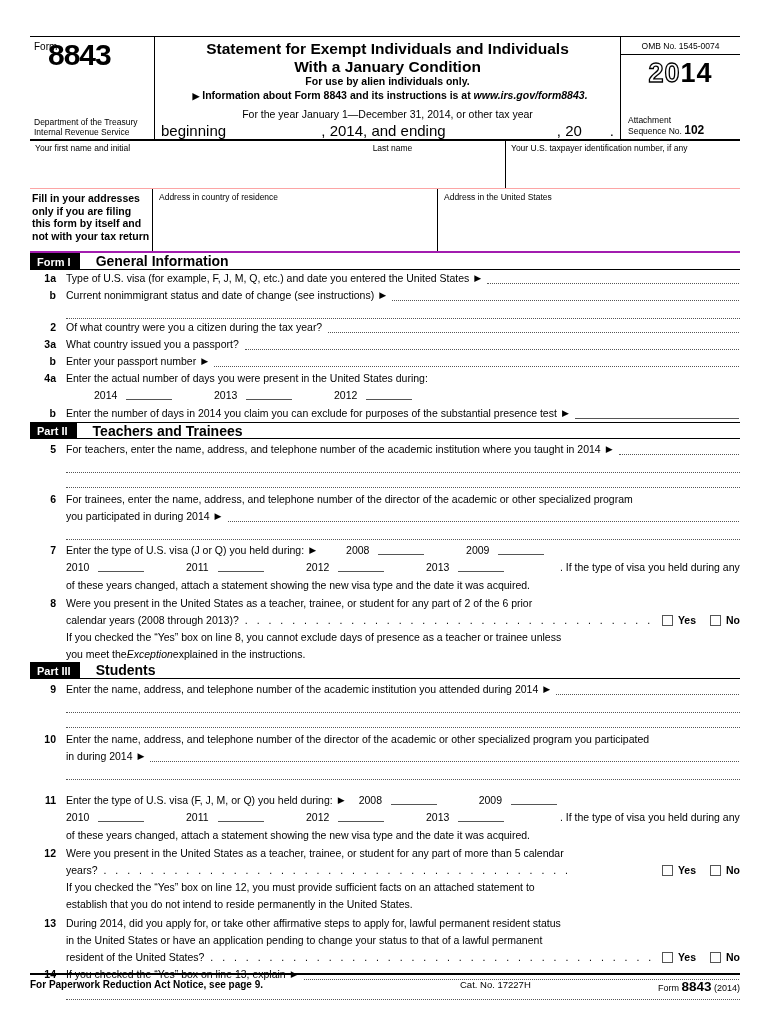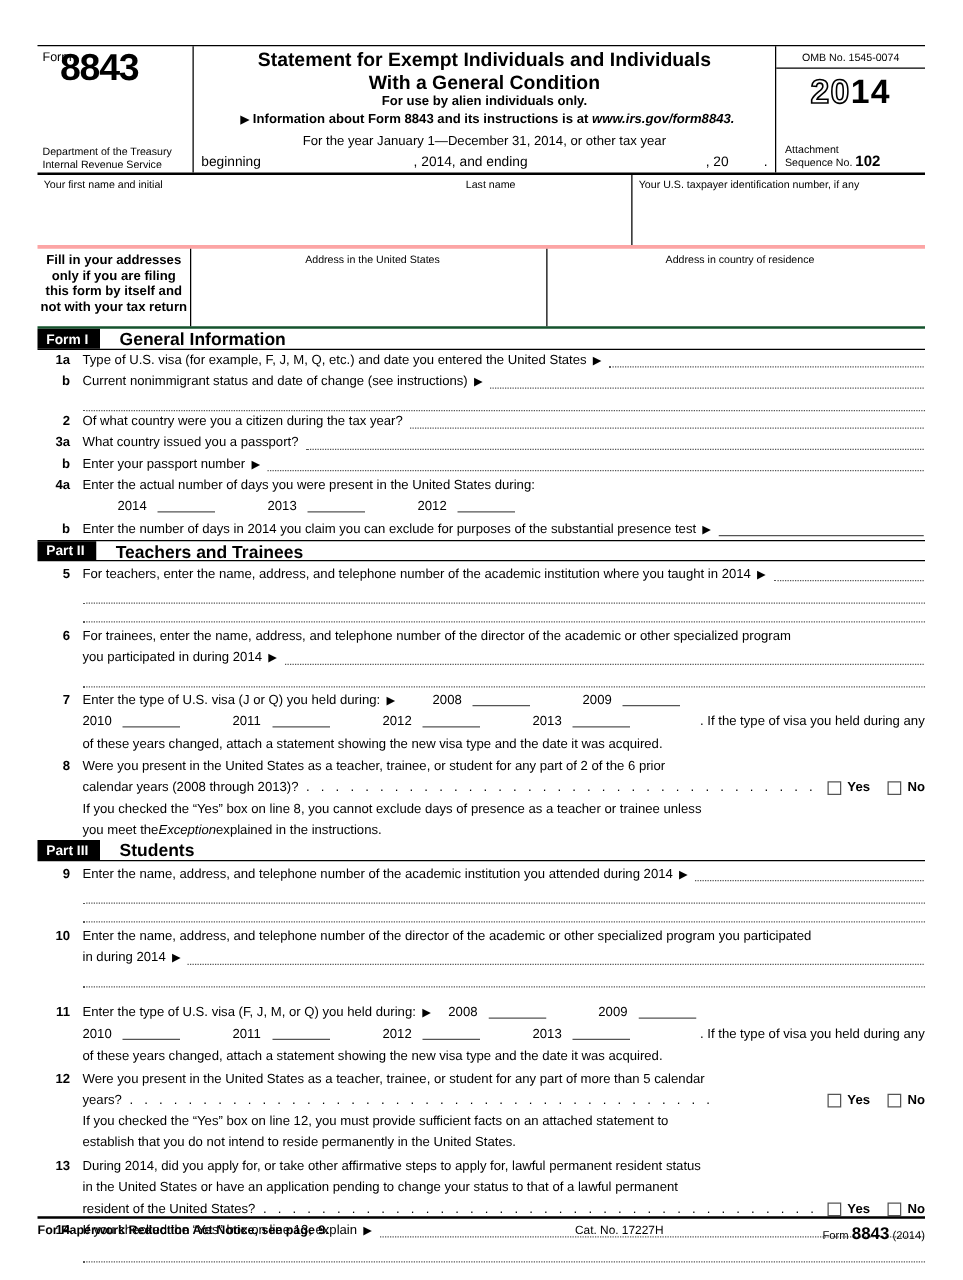--- a/index.html
+++ b/index.html
@@ -12,33 +12,33 @@
   .form-word { font-size:10px; }
   .form-num { font-size:30px; font-weight:800; letter-spacing:-1px; line-height:30px; margin-left:14px; margin-top:-12px; }
   .dept { font-size:8.5px; margin-top:auto; line-height:10px; }
   .hdr-center { padding:3px 6px 0 6px; text-align:center; display:flex; flex-direction:column; }
   .title1 { font-size:15.5px; font-weight:bold; line-height:18px; }
   .title2 { font-size:15.5px; font-weight:bold; line-height:17px; }
   .foruse { font-size:10.5px; font-weight:bold; line-height:13px; }
   .infoline { font-size:10.5px; font-weight:bold; line-height:14px; }
   .infoline .url { font-style:italic; }
   .taxyear { font-size:10.5px; line-height:15px; margin-top:4px; }
-  .beginrow { font-size:11px; display:flex; text-align:left; line-height:16px; margin-top:1px; }
+  .beginrow { font-size:15px; display:flex; text-align:left; line-height:16px; margin-top:1px; }
   .hdr-right { border-left:1px solid #000; display:flex; flex-direction:column; text-align:center; }
   .omb { font-size:8.5px; padding:4px 2px 3px 2px; border-bottom:1px solid #000; }
   .bigyear { font-size:27px; font-weight:800; line-height:30px; padding-top:3px; letter-spacing:1px; }
   .y20 { color:#fff; -webkit-text-stroke:1.3px #000; }
   .attach { font-size:8.5px; text-align:left; padding:6px 0 3px 7px; line-height:10px; margin-top:auto; }
   .seqno { font-size:12px; font-weight:bold; }
 
   
-  .namerow { display:grid; grid-template-columns:245px 1fr 235px; border-bottom:3px solid #fca5a5; height:59px; }
+  .namerow { display:grid; grid-template-columns:245px 1fr 235px; border-bottom:1px solid #fca5a5; height:48px; }
   .namerow > div { font-size:8.5px; padding:2px 0 0 5px; }
   .tincell { border-left:1px solid #000; }
-  .addrrow { display:grid; grid-template-columns:122px 285px 1fr; border-bottom:2px solid #14532d; height:64px;text-align:center; }
+  .addrrow { display:grid; grid-template-columns:122px 285px 1fr; border-bottom:2px solid #a21caf; height:64px; }
   .fillnote { font-size:10.5px; font-weight:bold; line-height:12.5px; padding:3px 2px 0 2px; }
   .addrcell { border-left:1px solid #000; font-size:8.5px; padding:3px 0 0 6px; }
 
   
   .partbar { display:flex; align-items:stretch; border-bottom:1.5px solid #000; height:17px; }
   .partbox { background:#000; color:#fff; font-weight:bold; font-size:11px; padding:1px 9px 0 7px; display:flex; align-items:center; }
   .parttitle { font-weight:bold; font-size:14px; margin-left:16px; align-self:center; }
 
   
   .row { position:relative; display:flex; padding-left:36px; height:17px; line-height:17px; font-size:10.5px; white-space:nowrap; }
@@ -72,21 +72,21 @@
     <div class="hdr-left">
       <span class="form-word">Form</span>
       <span class="form-num">8843</span>
       <div class="dept">
         <div>Department of the Treasury</div>
         <div>Internal Revenue Service</div>
       </div>
     </div>
     <div class="hdr-center">
       <div class="title1">Statement for Exempt Individuals and Individuals</div>
-      <div class="title2">With a General Condition</div>
+      <div class="title2">With a January Condition</div>
       <div class="foruse">For use by alien individuals only.</div>
       <div class="infoline">
         <span class="arr">▶</span>
         <span>Information about Form 8843 and its instructions is at </span><span class="url">www.irs.gov/form8843.</span>
       </div>
       <div class="taxyear">For the year January 1—December 31, 2014, or other tax year</div>
       <div class="beginrow">
         <span>beginning</span>
         <span style="flex:1.2"></span>
         <span>, 2014, and ending</span>
@@ -107,22 +107,22 @@
   </div>
 
   <div class="namerow">
     <div><span>Your first name and initial</span></div>
     <div style="text-align:center"><span>Last name</span></div>
     <div class="tincell"><span>Your U.S. taxpayer identification number, if any</span></div>
   </div>
 
   <div class="addrrow">
     <div class="fillnote">Fill in your addresses only if you are filing this form by itself and not with your tax return</div>
+    <div class="addrcell"><span>Address in country of residence</span></div>
     <div class="addrcell"><span>Address in the United States</span></div>
-    <div class="addrcell"><span>Address in country of residence</span></div>
   </div>
 
   <div class="partbar">
     <span class="partbox">Form I</span>
     <span class="parttitle">General Information</span>
   </div>
 
   <div class="row">
     <span class="num">1a</span>
     <span>Type of U.S. visa (for example, F, J, M, Q, etc.) and date you entered the United States</span>

